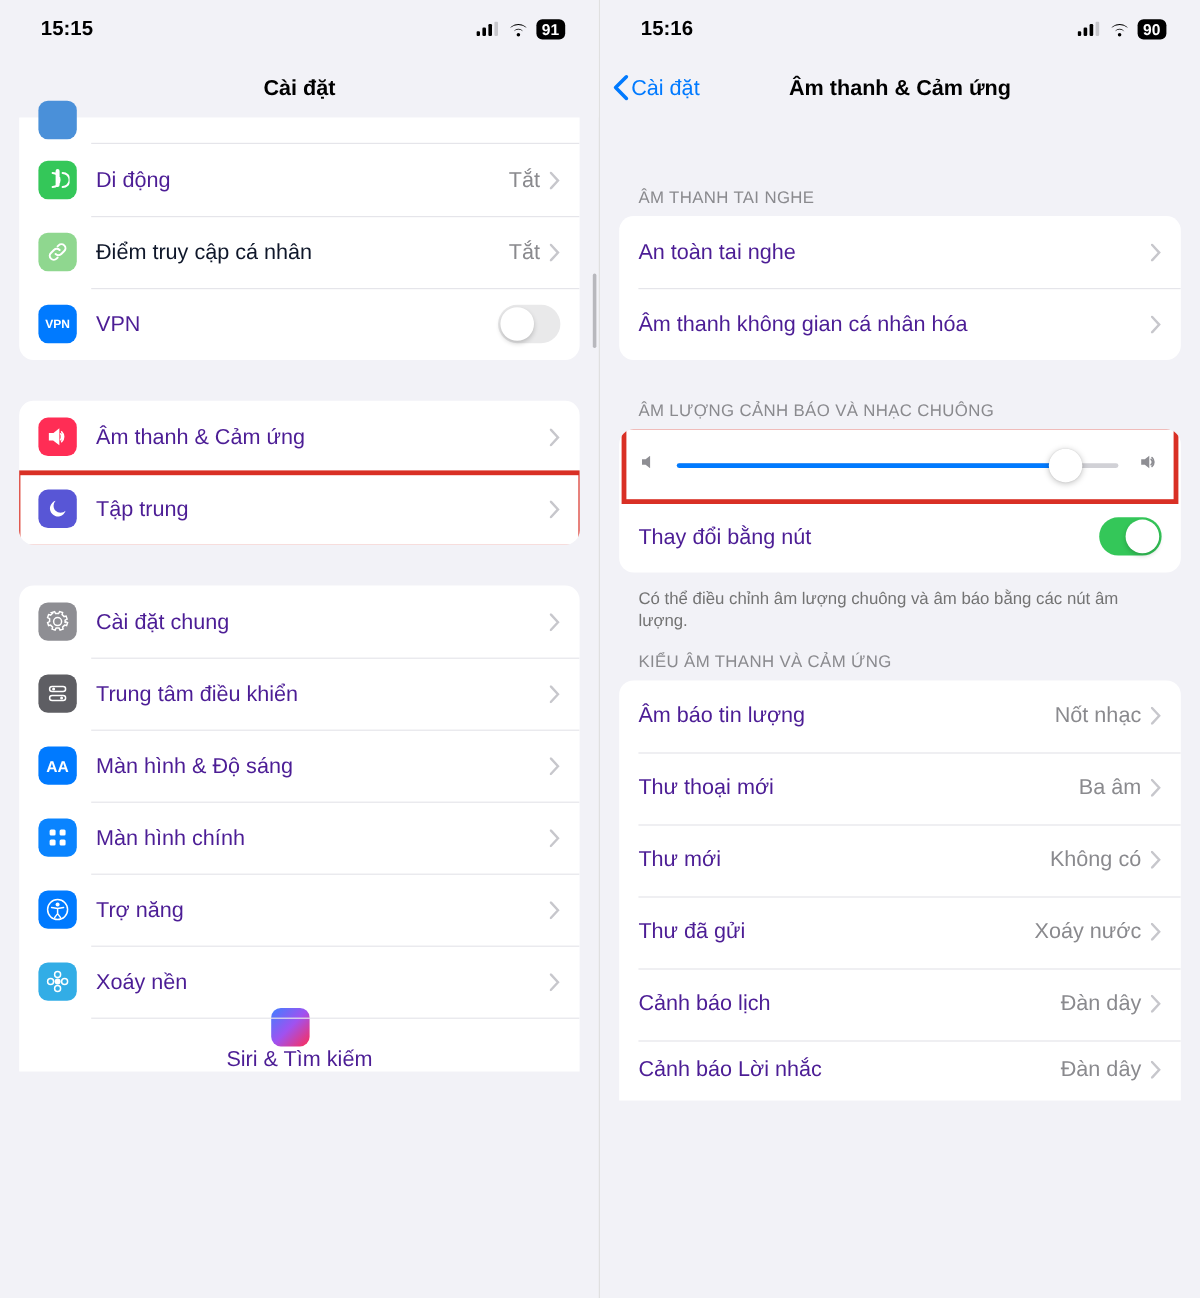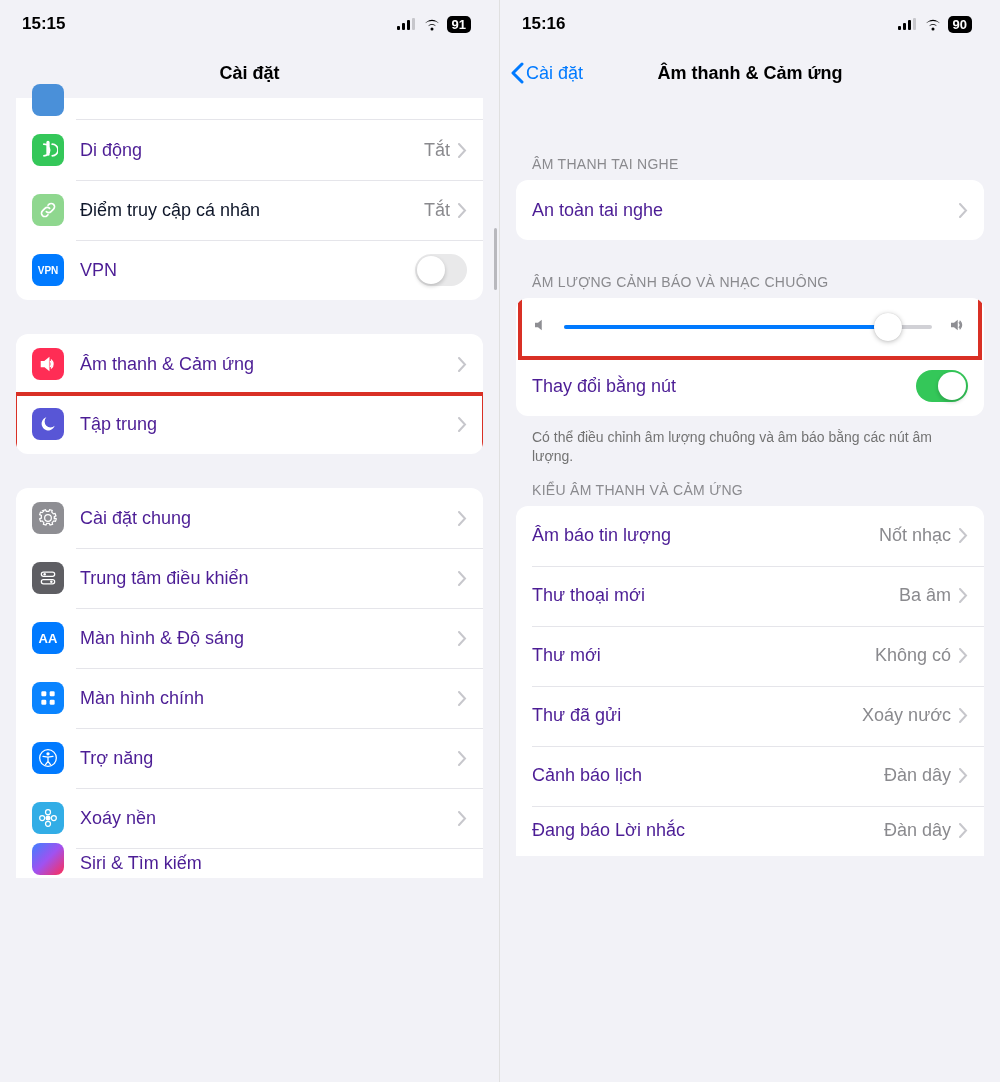--- a/index.html
+++ b/index.html
@@ -1,21 +1,21 @@
 <!DOCTYPE html>
 <html><head>
 <meta charset="utf-8">
 <style>
 * { margin: 0; padding: 0; box-sizing: border-box; -webkit-font-smoothing: antialiased; }
 body { font-family: -apple-system, BlinkMacSystemFont, "Segoe UI", Helvetica, Arial, sans-serif; background: #fff; width: 1000px; height: 1082px; display: flex; }
 .pane { width: 500px; height: 1082px; background: #f2f2f7; overflow: hidden; position: relative; }
 .pane.left { border-right: 1px solid #e0e0e0; }
 
 
-.status-bar { height: 48px; display: flex; justify-content: space-between; align-items: center; padding: 0 28px 0 22px; font-size: 17px; font-weight: 600; color: #000; background: #f2f2f7; }
+.status-bar { height: 48px; display: flex; justify-content: space-between; align-items: center; padding: 0 28px 0 34px; font-size: 17px; font-weight: 600; color: #000; background: #f2f2f7; }
 .status-icons { display: flex; align-items: center; gap: 6px; }
 .status-icons svg { display: block; }
 .battery-badge { background: #000; color: #fff; font-size: 13px; font-weight: 700; padding: 1px 5px; border-radius: 5px; }
 
 
 .nav-header { height: 50px; display: flex; align-items: center; justify-content: center; position: relative; padding: 0 16px; background: #f2f2f7; }
 .nav-title { font-size: 18px; font-weight: 600; color: #000; }
 .nav-back { position: absolute; left: 10px; display: flex; align-items: center; color: #007aff; font-size: 18px; font-weight: 400; gap: 2px; }
 .nav-back svg { width: 14px; height: 22px; }
 
@@ -51,21 +51,21 @@
 .slider-fill { position: absolute; left: 0; top: 0; height: 100%; background: #007aff; border-radius: 2px; }
 .slider-knob { position: absolute; width: 28px; height: 28px; background: #fff; border-radius: 50%; top: -12px; transform: translateX(-50%); box-shadow: 0 1px 5px rgba(0,0,0,0.25), 0 0 1px rgba(0,0,0,0.15); }
 .speak-icon { color: #8e8e93; }
 
 
 .scrollbar { position: absolute; right: 2px; top: 130px; width: 3px; height: 62px; background: #b8b8bd; border-radius: 2px; }
 
 
 .group.partial { margin-bottom: 0; border-bottom-left-radius: 0; border-bottom-right-radius: 0; }
 .content-scroll { position: relative; }
-.row.partial-last { min-height: 40px; }
+.row.partial-last { min-height: 40px; flex-direction: column; }
 .row.partial-last .row-icon { margin-top: -8px; }
 
 
 .bg-blue-acc { background:#4a90d9; }
 .bg-green { background:#34c759; }
 .bg-lgreen { background:#8fd78f; }
 .bg-blue { background:#007aff; }
 .bg-red { background:#ff3b30; }
 .bg-pink { background:#ff2d55; }
 .bg-indigo { background:#5856d6; }
@@ -298,20 +298,28 @@
   <div class="group-header">ÂM THANH TAI NGHE</div>
   <div class="group">
     <div class="row no-icon">
       <span class="row-label">An toàn tai nghe</span>
       <span class="chevron">
           <svg viewBox="0 0 9 15">
             <path d="M1 1l6 6.5L1 14" stroke="currentColor" stroke-width="2" fill="none" stroke-linecap="round"></path>
           </svg>
         </span>
     </div>
+    <div class="row no-icon">
+      <span class="row-label">Âm thanh không gian cá nhân hóa</span>
+      <span class="chevron">
+          <svg viewBox="0 0 9 15">
+            <path d="M1 1l6 6.5L1 14" stroke="currentColor" stroke-width="2" fill="none" stroke-linecap="round"></path>
+          </svg>
+        </span>
+    </div>
   </div>
 
   <div class="group-header">ÂM LƯỢNG CẢNH BÁO VÀ NHẠC CHUÔNG</div>
   <div class="group" style="position:relative; margin-bottom:6px;">
     <div class="slider-row no-icon">
       <span class="speak-icon"><svg width="18" height="18" viewBox="0 0 24 24">
             <path fill="#8e8e93" d="M4 9v6h4l5 4V5L8 9H4z"></path>
           </svg></span>
       <div class="slider-track">
         <div class="slider-fill" style="width:88%;"></div>
@@ -373,21 +381,21 @@
     <div class="row no-icon">
       <span class="row-label">Cảnh báo lịch</span>
       <span class="row-value">Đàn dây</span>
       <span class="chevron">
           <svg viewBox="0 0 9 15">
             <path d="M1 1l6 6.5L1 14" stroke="currentColor" stroke-width="2" fill="none" stroke-linecap="round"></path>
           </svg>
         </span>
     </div>
     <div class="row no-icon" style="min-height:50px;">
-      <span class="row-label">Đang báo Lời nhắc</span>
+      <span class="row-label">Cảnh báo Lời nhắc</span>
       <span class="row-value">Đàn dây</span>
       <span class="chevron">
           <svg viewBox="0 0 9 15">
             <path d="M1 1l6 6.5L1 14" stroke="currentColor" stroke-width="2" fill="none" stroke-linecap="round"></path>
           </svg>
         </span>
     </div>
   </div>
 </div>
 

